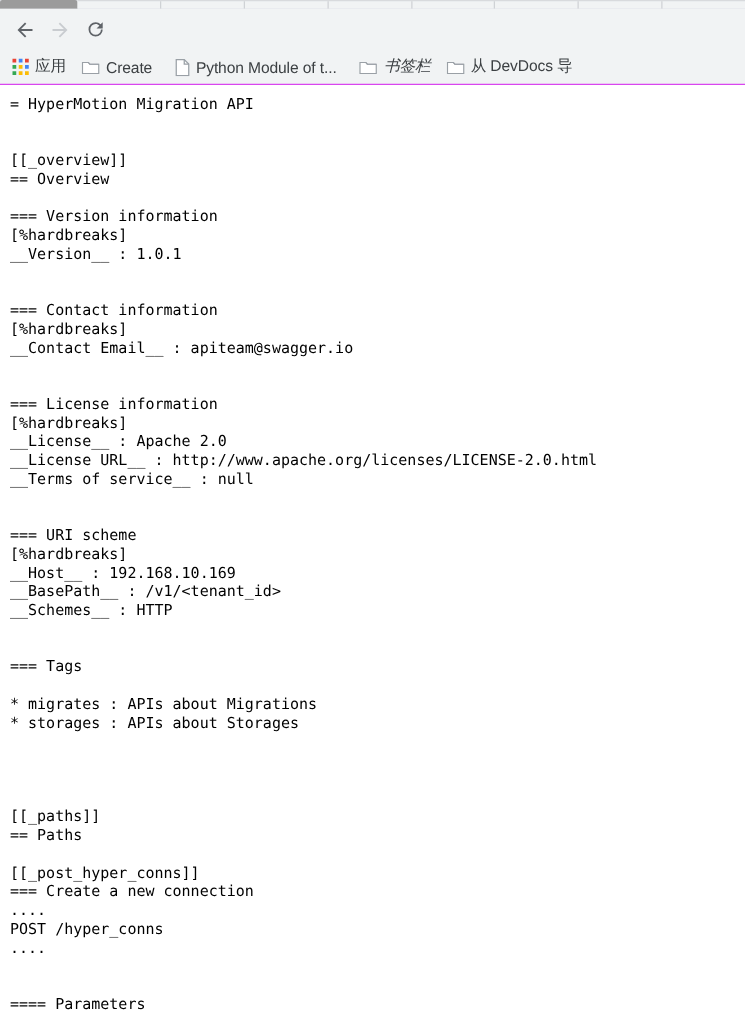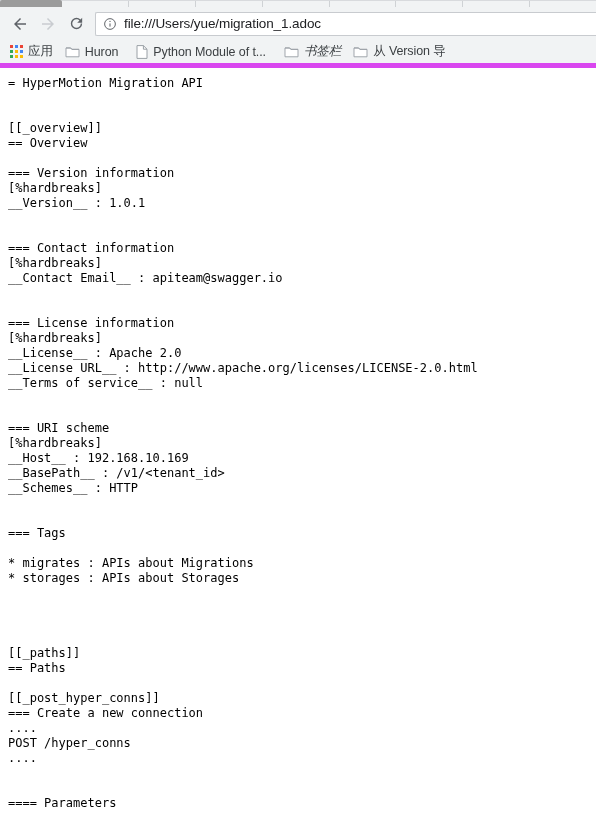--- a/index.html
+++ b/index.html
@@ -100,21 +100,21 @@
     color: #202124;
     white-space: nowrap;
     overflow: hidden;
     letter-spacing: -0.1px;
   }
 
   
   #bookmark-bar {
     height: 28px;
     background: #f1f3f4;
-    border-bottom: 5px solid #d946ef;
+    border-bottom: 1px solid #d946ef;
     display: flex;
     align-items: center;
     padding-left: 8px;
     box-sizing: border-box;
     overflow: hidden;
     white-space: nowrap;
   }
   .bm {
     display: flex;
     align-items: center;
@@ -196,30 +196,20 @@
         <path d="M4 11h12.2l-5.6-5.6L12 4l8 8-8 8-1.4-1.4 5.6-5.6H4z" fill="#c9ccd0"></path>
       </svg>
     </div>
 
     <div class="nav-btn">
       <svg width="17" height="17" viewBox="0 0 24 24" aria-hidden="true">
         <path d="M17.65 6.35A7.96 7.96 0 0012 4a8 8 0 108 8h-2a6 6 0 11-6-6c1.66 0 3.14.69 4.22 1.78L13 11h7V4z" fill="#5f6368"></path>
       </svg>
     </div>
 
-    <div id="omnibox">
-      <span class="info-icon">
-        <svg width="14" height="14" viewBox="0 0 24 24" aria-hidden="true">
-          <circle cx="12" cy="12" r="9.2" fill="none" stroke="#5f6368" stroke-width="1.7"></circle>
-          <rect x="11.1" y="10.6" width="1.8" height="6.2" rx="0.8" fill="#5f6368"></rect>
-          <circle cx="12" cy="7.6" r="1.1" fill="#5f6368"></circle>
-        </svg>
-      </span>
-      <span class="url-text" title="file:///Users/yue/migration_1.adoc">file:///Users/yue/migration_1.adoc</span>
-    </div>
   </div>
 
   <div id="bookmark-bar">
 
     <div class="bm">
       <span class="bm-icon">
         <span class="apps-grid">
           <i style="background:#ea4335"></i>
             <i style="background:#4285f4"></i>
             <i style="background:#ea4335"></i>
@@ -234,21 +224,21 @@
       <span class="bm-label">应用</span>
     </div>
 
     <div class="bm">
       <span class="bm-icon">
         <svg width="15" height="13" viewBox="0 0 16 14" aria-hidden="true">
           <path d="M1 3.2h5l1.3 1.5H15v8H1z" fill="#ffffff" stroke="#9aa0a6" stroke-width="1"></path>
           <path d="M1 3.2h5l1.3 1.5H15" fill="none" stroke="#9aa0a6" stroke-width="1"></path>
         </svg>
       </span>
-      <span class="bm-label">Huron</span>
+      <span class="bm-label">Create</span>
     </div>
 
 
     <div class="bm" style="margin-left:6px;">
       <span class="bm-icon">
         <svg width="12" height="14" viewBox="0 0 12 14" aria-hidden="true">
           <path d="M1 0.6h6.4L11 4.2V13.4H1z" fill="#ffffff" stroke="#9aa0a6" stroke-width="1"></path>
           <path d="M7.4 0.6v3.6H11" fill="none" stroke="#9aa0a6" stroke-width="1"></path>
         </svg>
       </span>
@@ -265,21 +255,21 @@
       <span class="bm-label">书签栏</span>
     </div>
 
     <div class="bm">
       <span class="bm-icon">
         <svg width="15" height="13" viewBox="0 0 16 14" aria-hidden="true">
           <path d="M1 3.2h5l1.3 1.5H15v8H1z" fill="#ffffff" stroke="#9aa0a6" stroke-width="1"></path>
           <path d="M1 3.2h5l1.3 1.5H15" fill="none" stroke="#9aa0a6" stroke-width="1"></path>
         </svg>
       </span>
-      <span class="bm-label">从 Version 导</span>
+      <span class="bm-label">从 DevDocs 导</span>
     </div>
 
   </div>
 </div>
 
 <div id="doc-area">
   <pre id="doc-pre">= HyperMotion Migration API
 
 
 [[_overview]]

